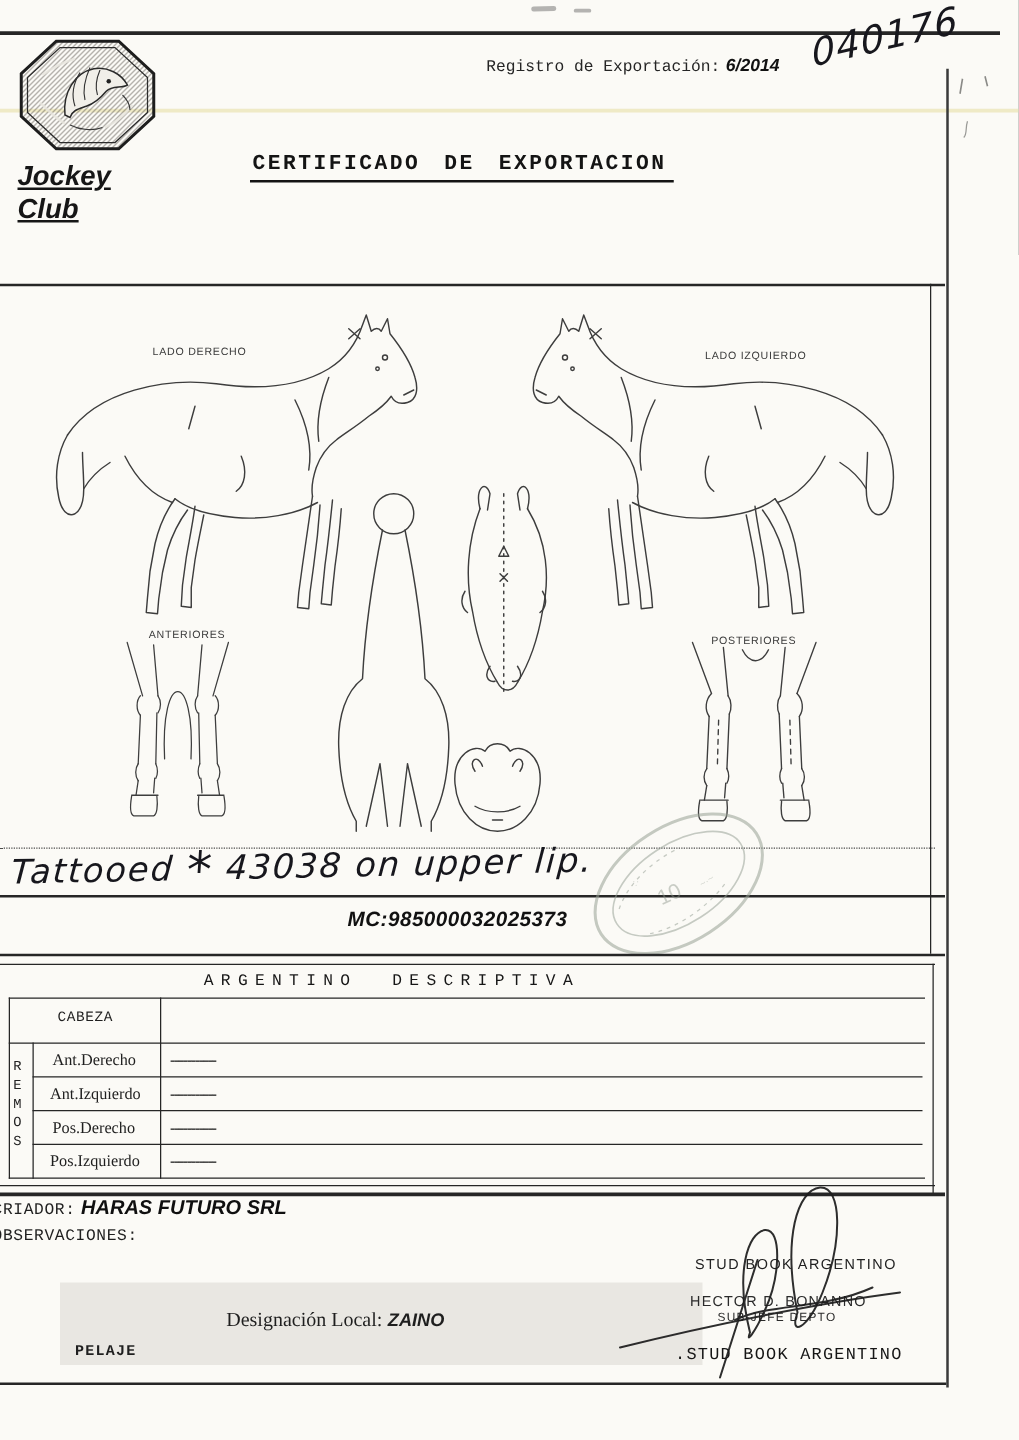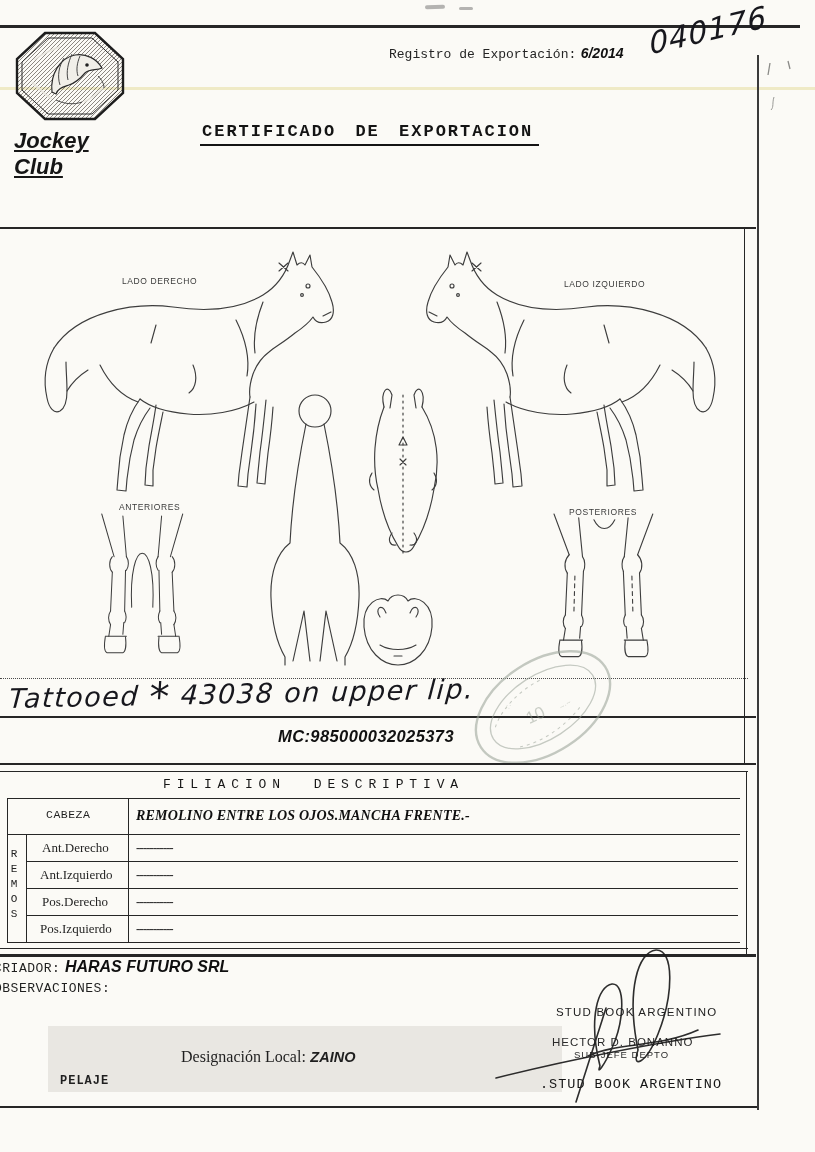--- a/index.html
+++ b/index.html
@@ -184,36 +184,35 @@
       <text x="60" y="86" font-size="17" font-family="Liberation Sans, sans-serif" fill="#8a9488" opacity="0.8" transform="rotate(8 60 86)">10</text>
       <text x="95" y="92" font-size="8" font-family="Liberation Sans, sans-serif" fill="#9aa398" opacity="0.7">~·~</text>
       <text x="48" y="62" font-size="8" font-family="Liberation Sans, sans-serif" fill="#9aa398" opacity="0.7">·:·</text>
     </g>
   </svg>
 
   <div class="hline" style="left:0;top:763px;width:756px;height:2.4px;"></div>
   <div class="hline" style="left:0;top:771px;width:748px;height:1.2px;"></div>
   <div class="vline" style="left:746px;top:771px;width:1.3px;height:185px;"></div>
 
-  <div class="abs mono" style="left:163px;top:777px;font-size:13px;letter-spacing:.45em;word-spacing:1.1em;color:#161616;">FILIACION DESCRIPTIVA</div>
+  <div class="abs mono" style="left:163px;top:777px;font-size:13px;letter-spacing:.45em;word-spacing:1.1em;color:#161616;">ARGENTINO DESCRIPTIVA</div>
 
   <div class="hline" style="left:7px;top:798px;width:733px;height:1.2px;"></div>
   <div class="hline" style="left:7px;top:834px;width:733px;height:1.2px;"></div>
   <div class="hline" style="left:26px;top:861px;width:712px;height:1.1px;"></div>
   <div class="hline" style="left:26px;top:888px;width:712px;height:1.1px;"></div>
   <div class="hline" style="left:26px;top:915px;width:712px;height:1.1px;"></div>
   <div class="hline" style="left:7px;top:942px;width:733px;height:1.2px;"></div>
   <div class="vline" style="left:7px;top:798px;width:1.2px;height:145px;"></div>
   <div class="vline" style="left:26px;top:834px;width:1.1px;height:109px;"></div>
   <div class="vline" style="left:128px;top:798px;width:1.2px;height:145px;"></div>
 
   <div class="abs mono" style="left:8px;top:848px;font-size:11px;writing-mode:vertical-rl;text-orientation:upright;letter-spacing:3px;color:#222;">REMOS</div>
 
   <div class="abs mono" style="left:46px;top:808px;font-size:11.5px;letter-spacing:.5px;">CABEZA</div>
-  <div class="abs serif bi" style="left:136px;top:808px;font-size:14px;letter-spacing:.2px;color:#101010;">REMOLINO ENTRE LOS OJOS.MANCHA FRENTE.-</div>
 
   <div class="abs serif" style="left:42px;top:840px;font-size:13px;">Ant.Derecho</div>
   <div class="abs serif" style="left:136px;top:840px;font-size:13px;font-weight:bold;letter-spacing:-1px;color:#2e2e2e;">-----------</div>
 
   <div class="abs serif" style="left:40px;top:867px;font-size:13px;">Ant.Izquierdo</div>
   <div class="abs serif" style="left:136px;top:867px;font-size:13px;font-weight:bold;letter-spacing:-1px;color:#2e2e2e;">-----------</div>
 
   <div class="abs serif" style="left:42px;top:894px;font-size:13px;">Pos.Derecho</div>
   <div class="abs serif" style="left:136px;top:894px;font-size:13px;font-weight:bold;letter-spacing:-1px;color:#2e2e2e;">-----------</div>
 

